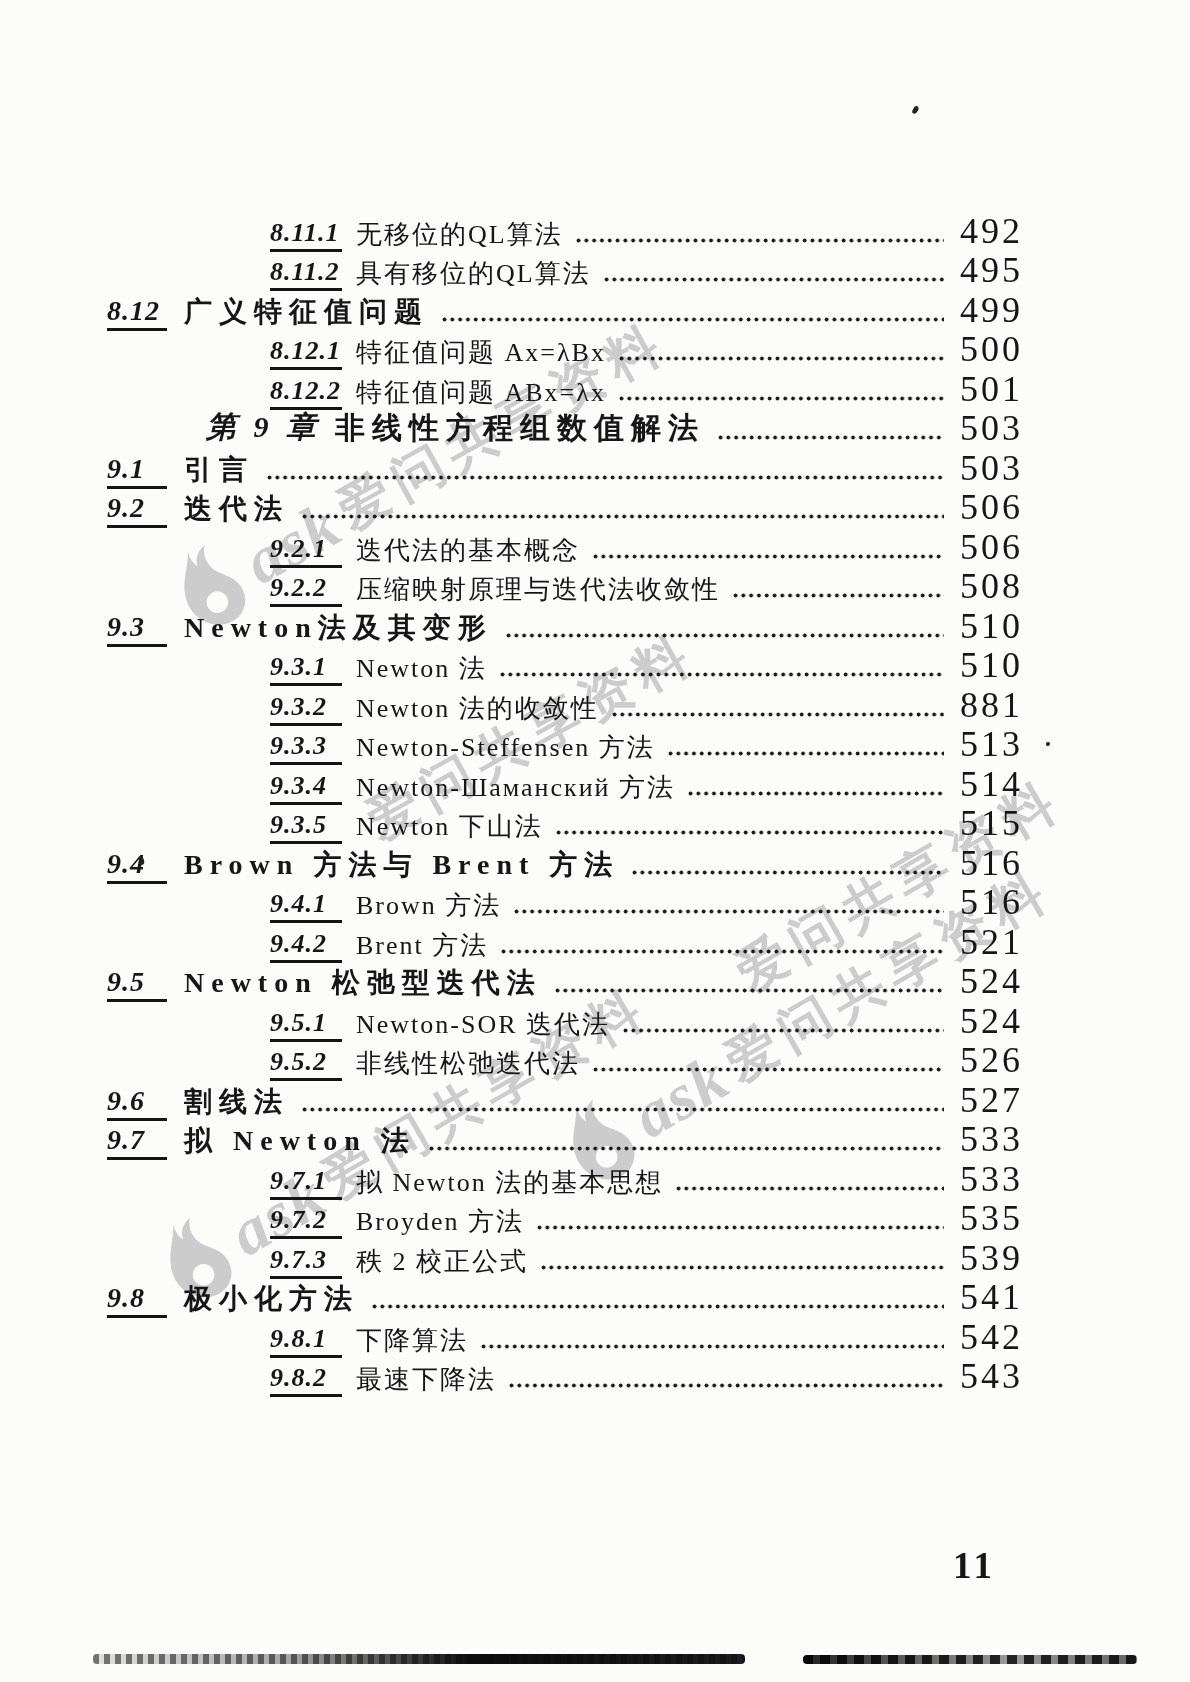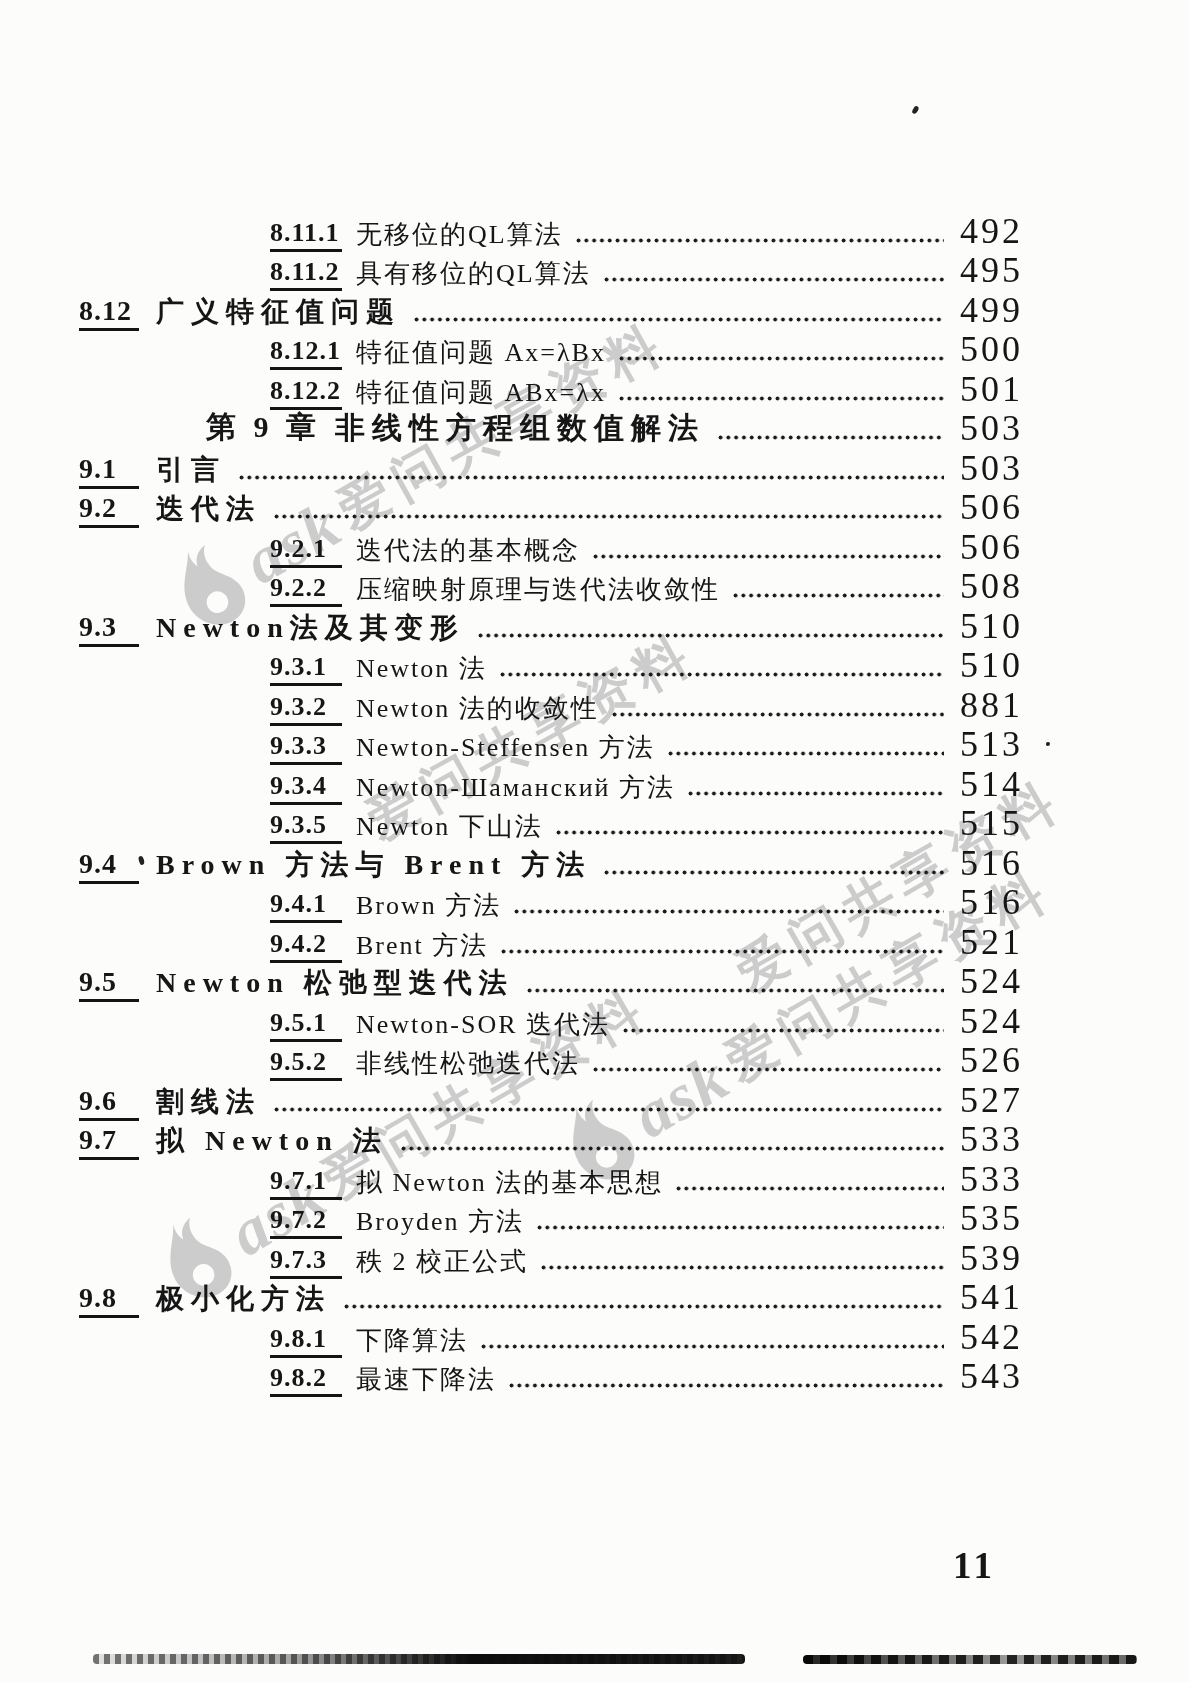--- a/index.html
+++ b/index.html
@@ -25,20 +25,21 @@
     align-items: flex-end;
     height: 39.5px;
     white-space: nowrap;
   }
   .num {
     flex: 0 0 auto;
     font-weight: 700;
     border-bottom: 3px solid #141414;
     padding-bottom: 1px;
     letter-spacing: 1px;
+    font-style: italic;
   }
   .title {
     flex: 0 0 auto;
     white-space: nowrap;
   }
   .dots {
     flex: 1 1 30px;
     min-width: 28px;
     height: 7px;
     margin: 0 4px 8px 12px;
@@ -53,21 +54,21 @@
     margin-left: 12px;
     font-size: 36px;
     letter-spacing: 3px;
     font-weight: 400;
   }
 
   .lv-chapter { padding-left: 158px; font-size: 30px; margin-left: 48px; }
   .lv-chapter .num { border-bottom: none; letter-spacing: 5px; margin-right: 14px; min-width: 112px; }
   .lv-chapter .title { font-weight: 700; letter-spacing: 7px; }
 
-  .lv-section { padding-left: 79px; font-size: 28px; }
+  .lv-section { padding-left: 107px; font-size: 28px; }
   .lv-section .num { min-width: 60px; margin-right: 17px; }
   .lv-section .title { font-weight: 700; letter-spacing: 7px; }
 
   .lv-sub { padding-left: 270px; font-size: 26px; }
   .lv-sub .num { min-width: 72px; margin-right: 14px; }
   .lv-sub .title { font-weight: 400; letter-spacing: 2px; }
 
   
   .wm {
     position: absolute;

